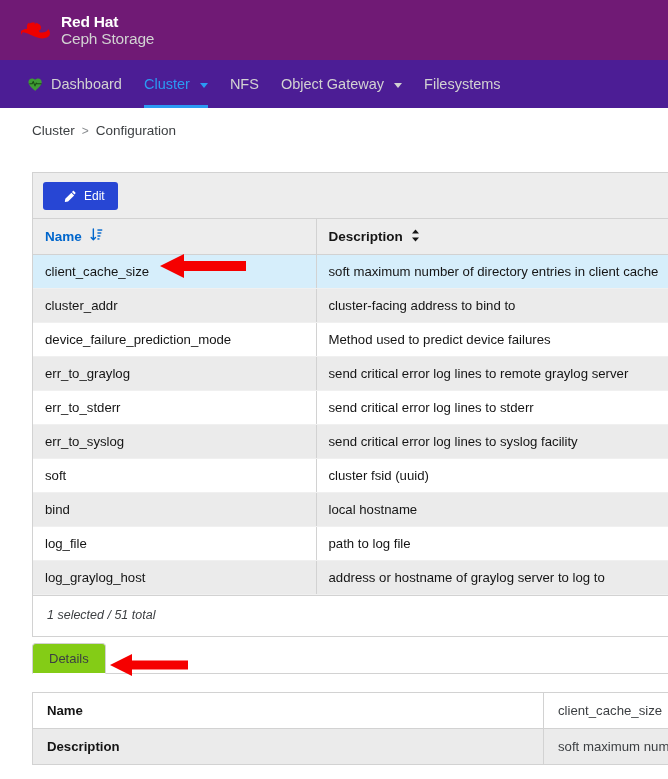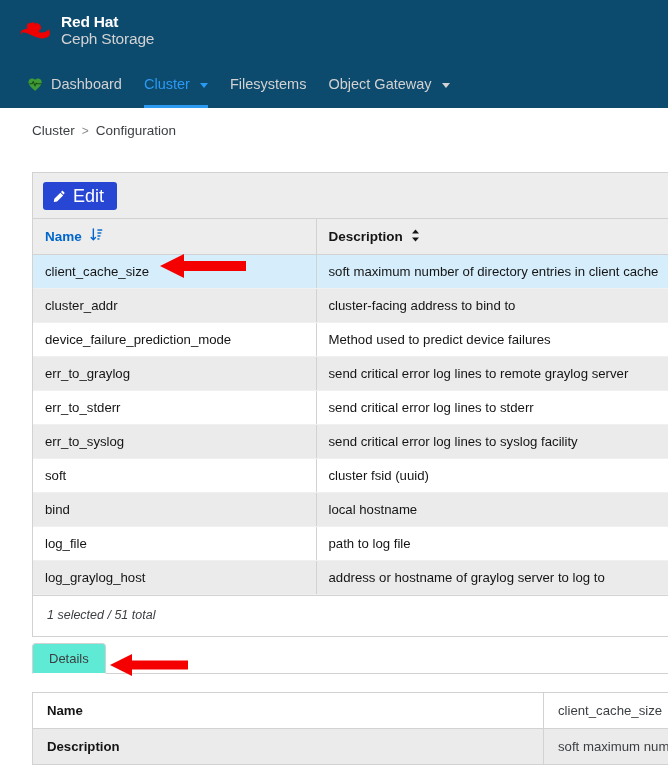--- a/index.html
+++ b/index.html
@@ -8,21 +8,21 @@
     width: 668px; height: 779px;
     overflow: hidden;
     background: #ffffff;
     font-family: "Liberation Sans", sans-serif;
     -webkit-font-smoothing: antialiased;
   }
 
   
   .brandbar {
     height: 60px;
-    background: #0c4a6e;
+    background: #701a75;
     display: flex;
     align-items: center;
     padding-left: 18px;
   }
   .logo-wrap { display: flex; align-items: center; gap: 9px; }
   .rh-hat { width: 34px; height: 26px; display: block; }
   .brand-text { line-height: 1.12; }
   .brand-line1 {
     color: #ffffff;
     font-size: 15.5px;
@@ -33,21 +33,21 @@
     color: #d2d2d2;
     font-size: 15.5px;
     font-weight: normal;
     letter-spacing: -0.2px;
     text-align: right;
   }
 
   
   .navbar {
     height: 48px;
-    background: #0c4a6e;
+    background: #4c1d95;
     display: flex;
     align-items: stretch;
     padding-left: 16px;
     position: relative;
   }
   .nav-item {
     display: flex;
     align-items: center;
     gap: 7px;
     padding: 0 11px;
@@ -102,23 +102,23 @@
     background: #ededed;
     border-bottom: 1px solid #d2d2d2;
     padding: 9px 10px;
     height: 46px;
   }
   .btn-edit {
     background: #2746d4;
     color: #ffffff;
     border: none;
     border-radius: 3px;
-    font-size: 18px;
+    font-size: 12px;
     font-family: "Liberation Sans", sans-serif;
-    padding: 6px 13px 6px 10px;
+    padding: 6px 13px 6px 21px;
     display: inline-flex;
     align-items: center;
     gap: 7px;
     cursor: pointer;
     line-height: 1;
     height: 28px;
   }
   .pencil { width: 13px; height: 13px; display: block; }
 
   table.cfg { border-collapse: collapse; width: 100%; table-layout: fixed; }
@@ -177,21 +177,21 @@
     align-items: flex-end;
     height: 33px;
     border-bottom: 1px solid #d2d2d2;
   }
   .tab {
     font-size: 13px;
     color: #3c3f42;
     padding: 8px 16px 7px 16px;
     border: 1px solid #d2d2d2;
     border-bottom: 1px solid #ffffff;
-    background: #5eead4;
+    background: #84cc16;
     border-radius: 4px 4px 0 0;
     cursor: pointer;
     margin-bottom: -1px;
     line-height: 1.1;
   }
 
   table.details {
     border-collapse: collapse;
     width: 100%;
     table-layout: fixed;
@@ -246,28 +246,31 @@
     <span>Dashboard</span>
   </div>
 
   <div class="nav-item active">
     <span>Cluster</span>
     <span class="caret"></span>
   </div>
 
 
 
-
   <div class="nav-item">
-    <span>Filesystems</span>
+    <span>NFS</span>
   </div>
 
   <div class="nav-item">
     <span>Object Gateway</span>
     <span class="caret"></span>
+  </div>
+
+  <div class="nav-item">
+    <span>Filesystems</span>
   </div>
 </div>
 
 <div class="breadcrumb">
   <span class="crumb">Cluster</span>
   <span class="sep">&gt;</span>
   <span class="crumb">Configuration</span>
 </div>
 
 <div class="table-panel">

